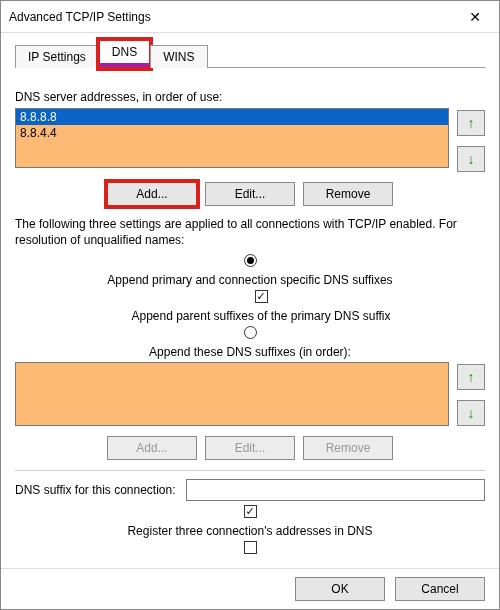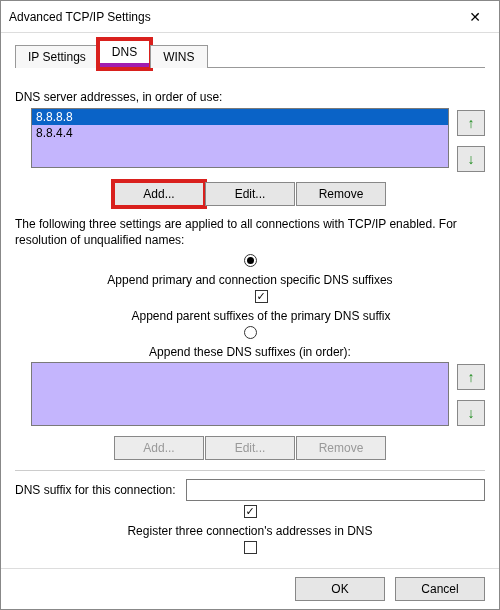--- a/index.html
+++ b/index.html
@@ -68,24 +68,23 @@
   }
   .red-box {
     outline: 4px solid #d9201d;
     outline-offset: -1px;
   }
   .section-label {
     margin: 6px 0 4px 0;
   }
   .listbox {
     border: 1px solid #7a7a7a;
-    background: #c4b5fd;
+    background: #fdba74;
     height: 60px;
     overflow: auto;
-    margin-left: 16px;
   }
   .listitem {
     padding: 1px 4px;
     cursor: default;
   }
   .listitem.selected {
     background: #0a63c7;
     color: #fff;
   }
   .list-row {
@@ -106,21 +105,21 @@
     background: #e8e8e8;
     display: flex;
     align-items: center;
     justify-content: center;
     cursor: pointer;
     color: #1c8a1c;
     font-size: 14px;
   }
   .btn-row {
     display: flex;
-    gap: 1px;
+    gap: 8px;
     justify-content: center;
     margin: 10px 0;
   }
   .btn {
     width: 90px;
     height: 24px;
     border: 1px solid #888;
     background: #e6e6e6;
     display: flex;
     align-items: center;

